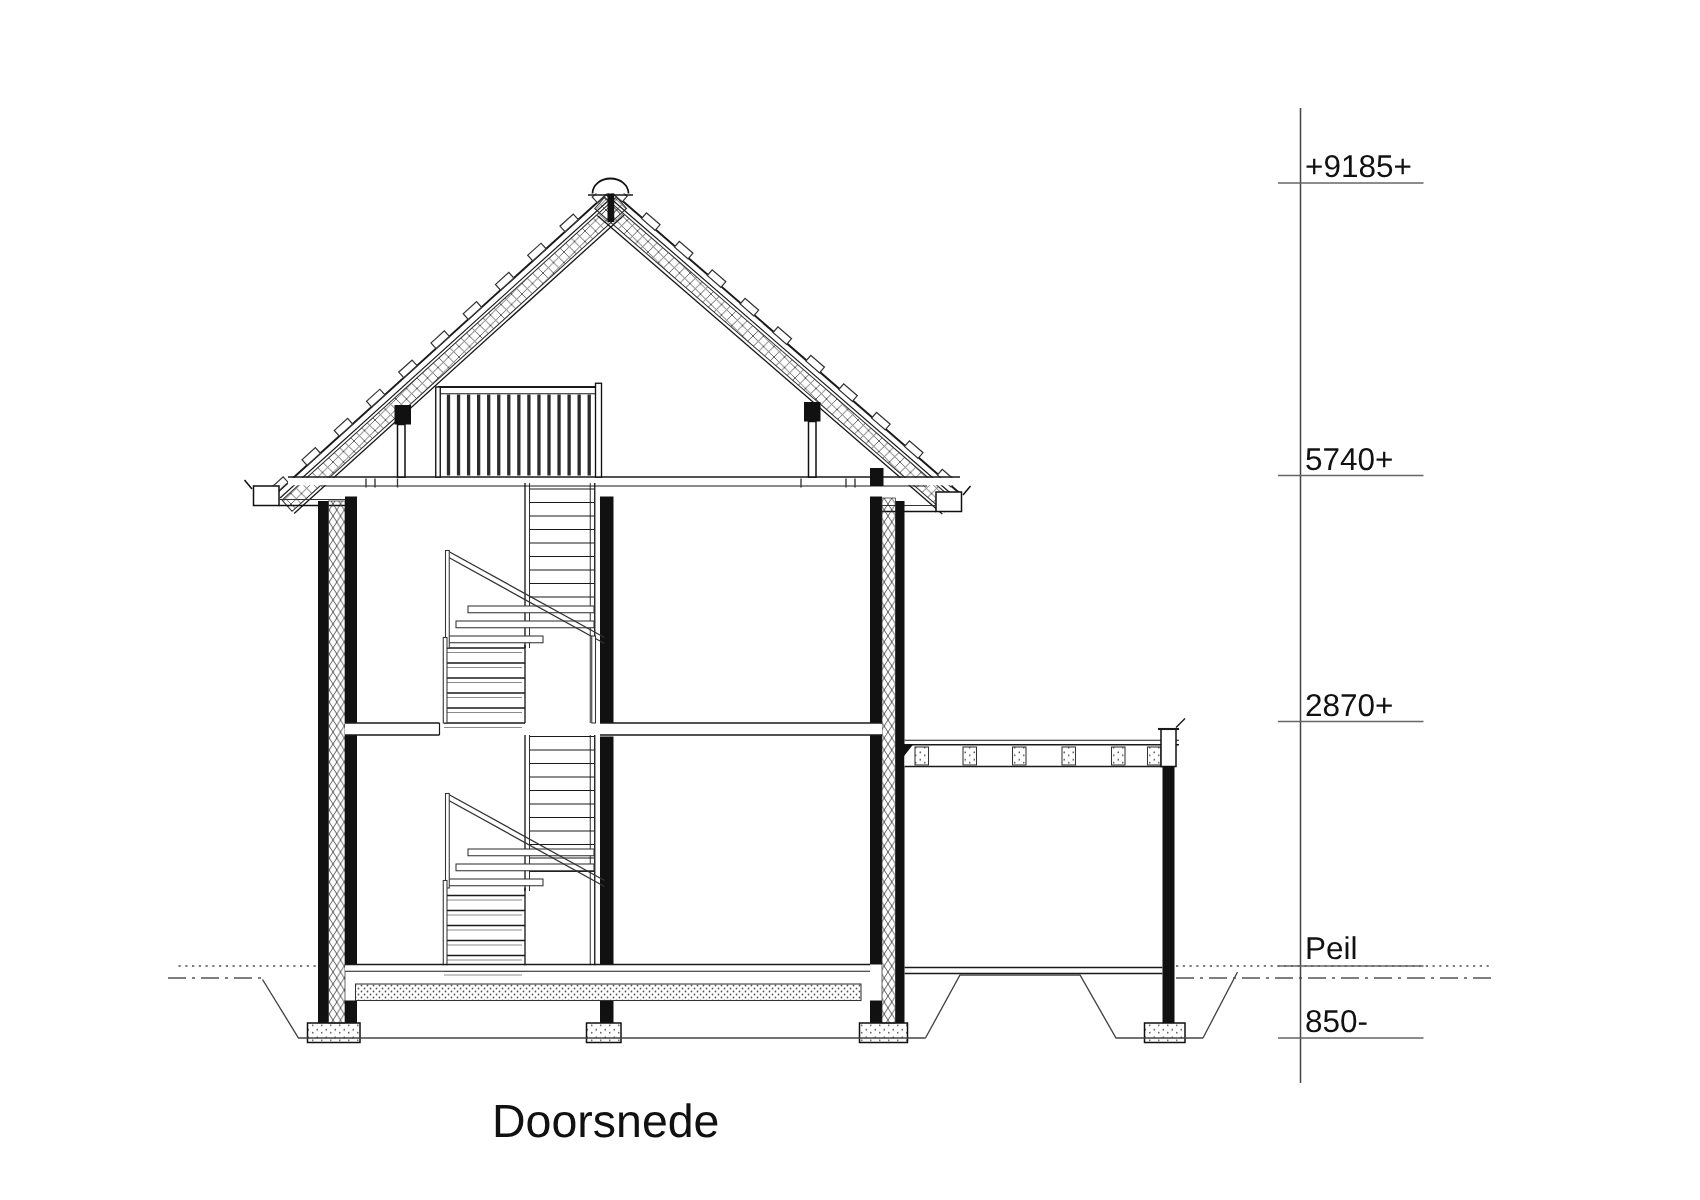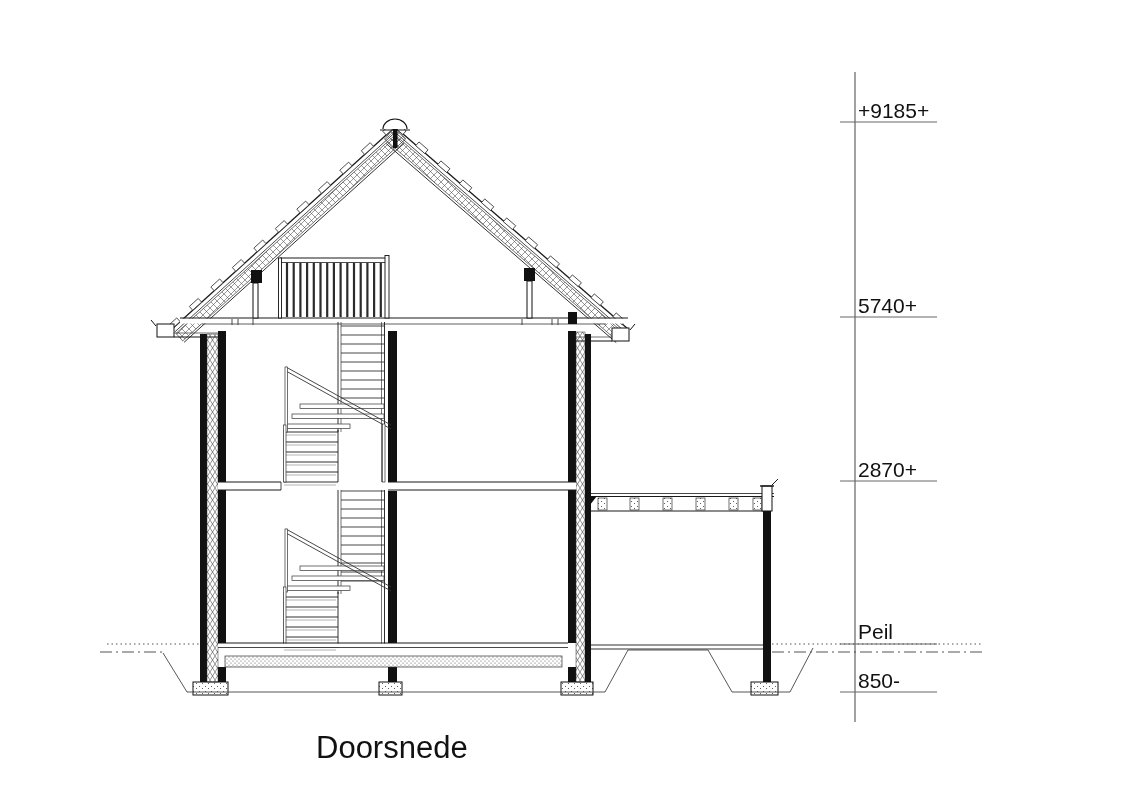--- a/index.html
+++ b/index.html
@@ -1,17 +1,17 @@
 <!DOCTYPE html>
 <html><head>
 <meta charset="utf-8">
 <style>
   html,body{margin:0;padding:0;background:#ffffff;}
   #stage{position:relative;width:983px;height:800px;background:#fff;overflow:hidden;
-         font-family:"Liberation Sans", sans-serif;}
+         font-family:"Liberation Sans", sans-serif;margin-left:12px;}
   svg{position:absolute;left:0;top:0;}
   text{fill:#111;}
   .dimlabel{font-size:21px;font-family:"Liberation Sans",sans-serif;}
   .titlelabel{font-size:31px;font-family:"Liberation Sans",sans-serif;}
 </style>
 </head>
 <body>
 
 <div id="stage">
 <svg width="1133" height="800" viewBox="0 0 1133 800">

